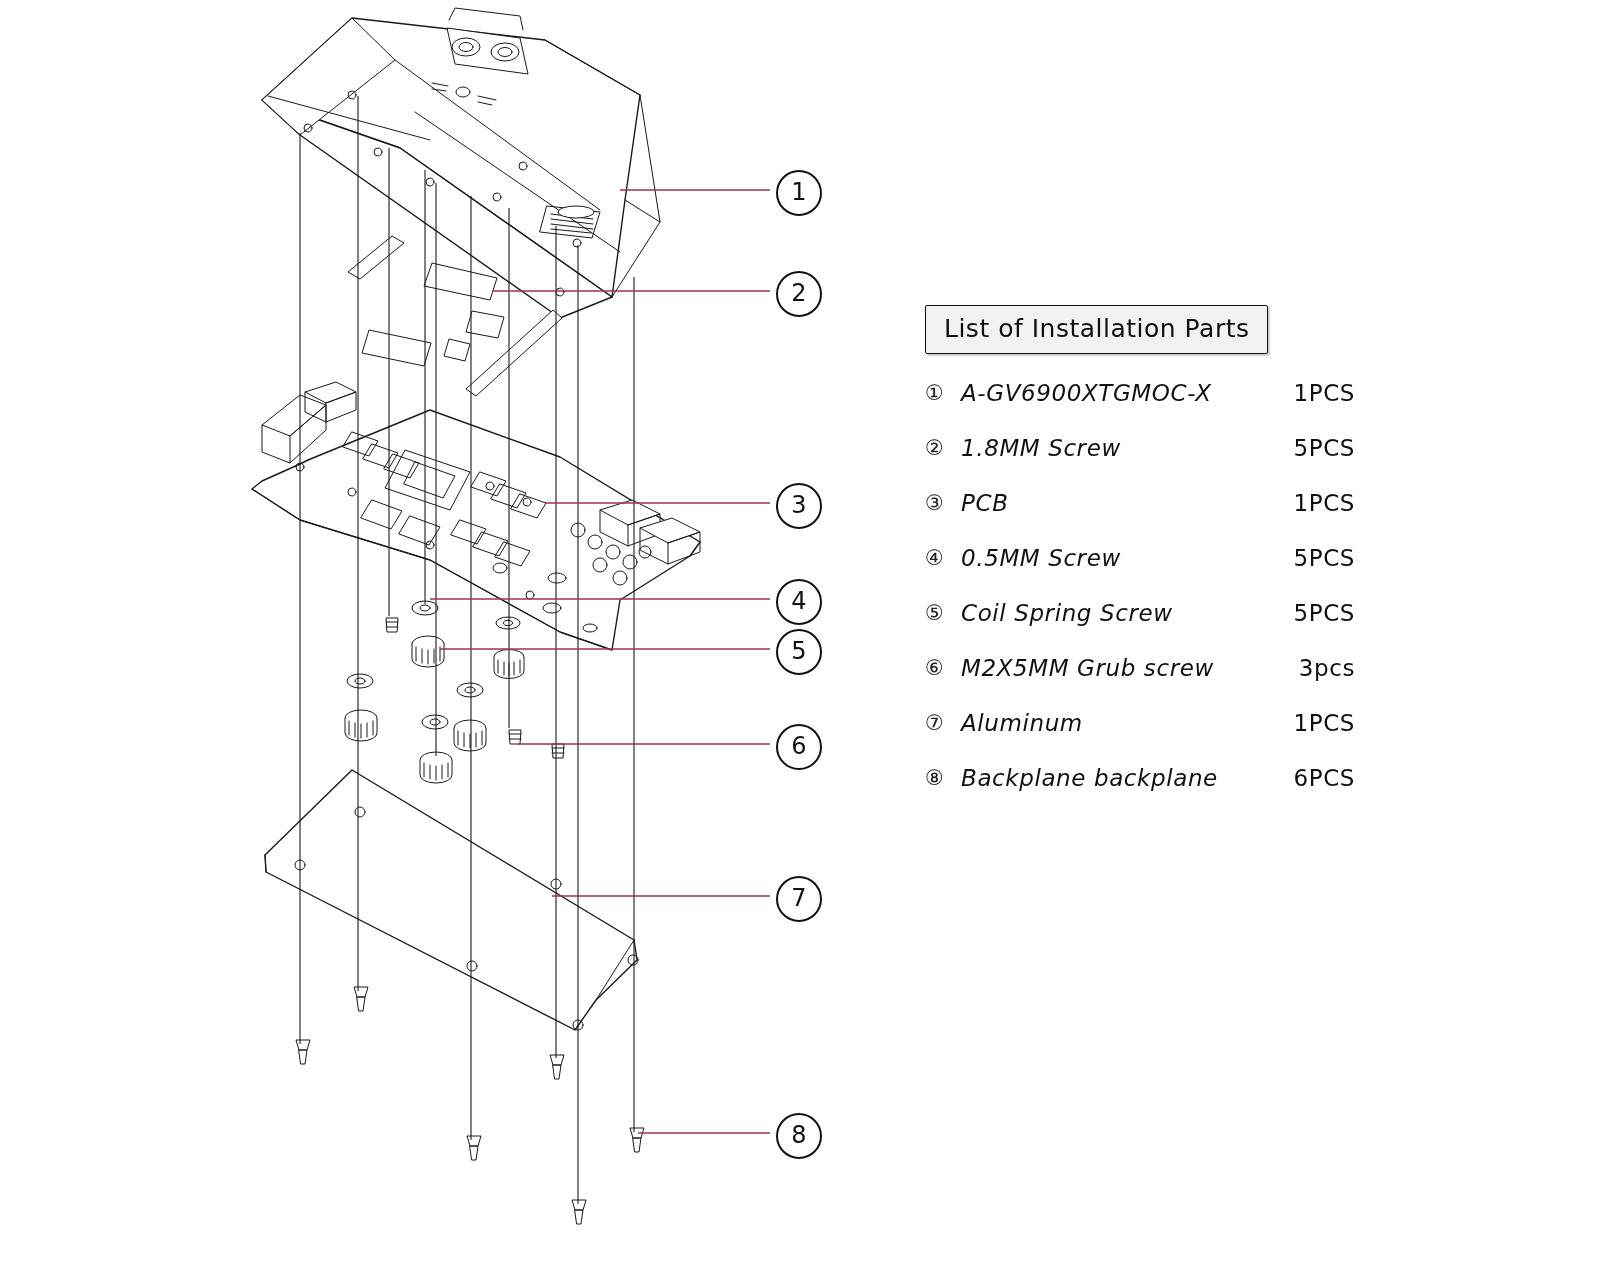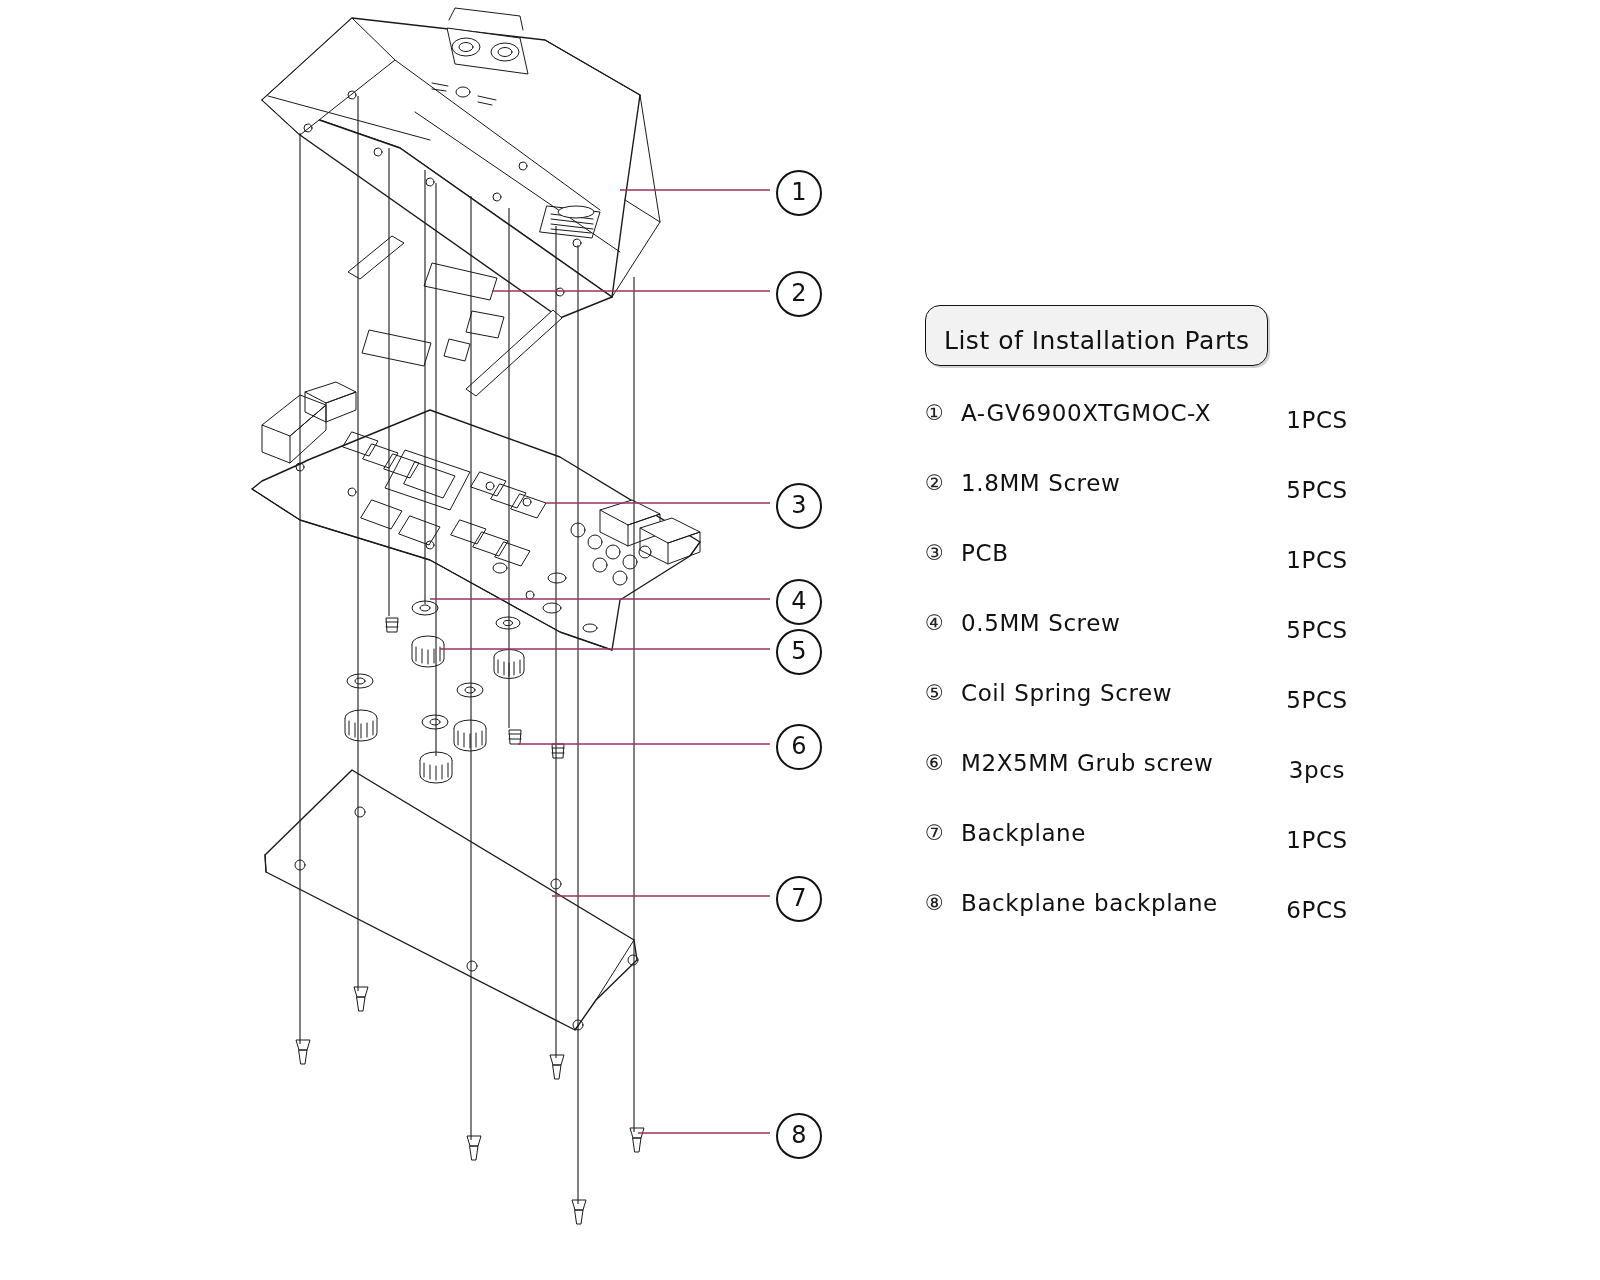--- a/index.html
+++ b/index.html
@@ -15,23 +15,23 @@
 
   
   .parts-panel{
     position:absolute;
     left:925px;top:305px;
     width:430px;
   }
   .panel-title-box{
     display:inline-block;
     border:1.6px solid #111;
-    border-radius:15px;
+    border-radius:2px;
     background:#f2f2f2;
-    padding:20px 18px 10px 18px;
+    padding:8px 18px 10px 18px;
     box-shadow:2px 2px 0 rgba(0,0,0,0.18);
   }
   .panel-title{
     font-size:25px;
     letter-spacing:0.5px;
     color:#111;
     white-space:nowrap;
     font-family:"DejaVu Sans", sans-serif;
   }
   .parts-list{
@@ -47,27 +47,27 @@
     white-space:nowrap;
   }
   .part-num{
     width:36px;
     flex:0 0 36px;
     font-size:21px;
     color:#222;
   }
   .part-name{
     flex:1 1 auto;
+    font-style:italic;
   }
   .part-qty{
     flex:0 0 auto;
-    text-align:center;
+    text-align:right;
     min-width:76px;
     margin-left:10px;
-    margin-top:15px;
   }
 
   
   .callout{
     position:absolute;
     width:42px;height:42px;
     border:2px solid #111;
     border-radius:50%;
     color:#111;
     font-size:24px;
@@ -360,21 +360,21 @@
         <span class="part-name">Coil  Spring  Screw</span>
         <span class="part-qty">5PCS</span>
       </div>
       <div class="part-row">
         <span class="part-num">⑥</span>
         <span class="part-name">M2X5MM Grub  screw</span>
         <span class="part-qty">3pcs</span>
       </div>
       <div class="part-row">
         <span class="part-num">⑦</span>
-        <span class="part-name">Backplane</span>
+        <span class="part-name">Aluminum</span>
         <span class="part-qty">1PCS</span>
       </div>
       <div class="part-row">
         <span class="part-num">⑧</span>
         <span class="part-name">Backplane  backplane</span>
         <span class="part-qty">6PCS</span>
       </div>
     </div>
   </div>
 

